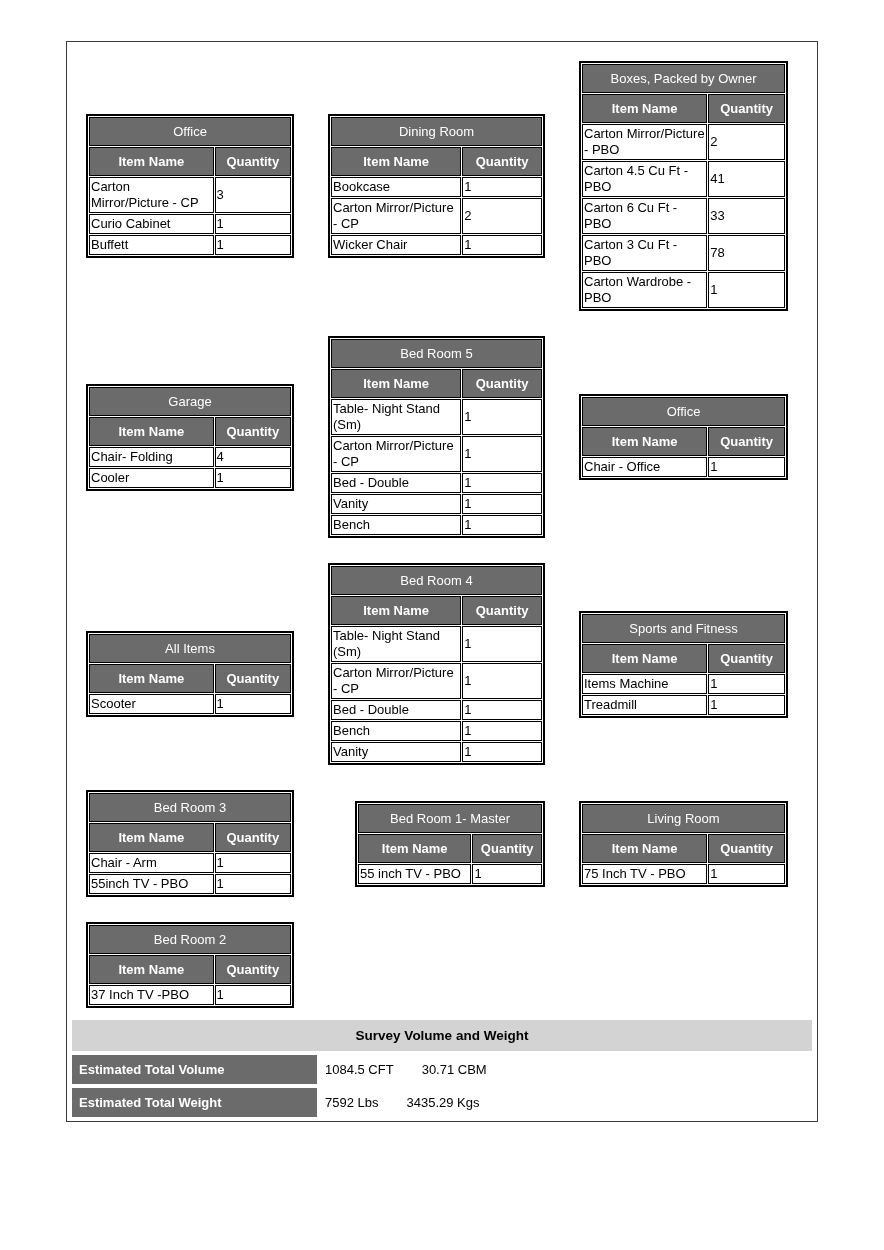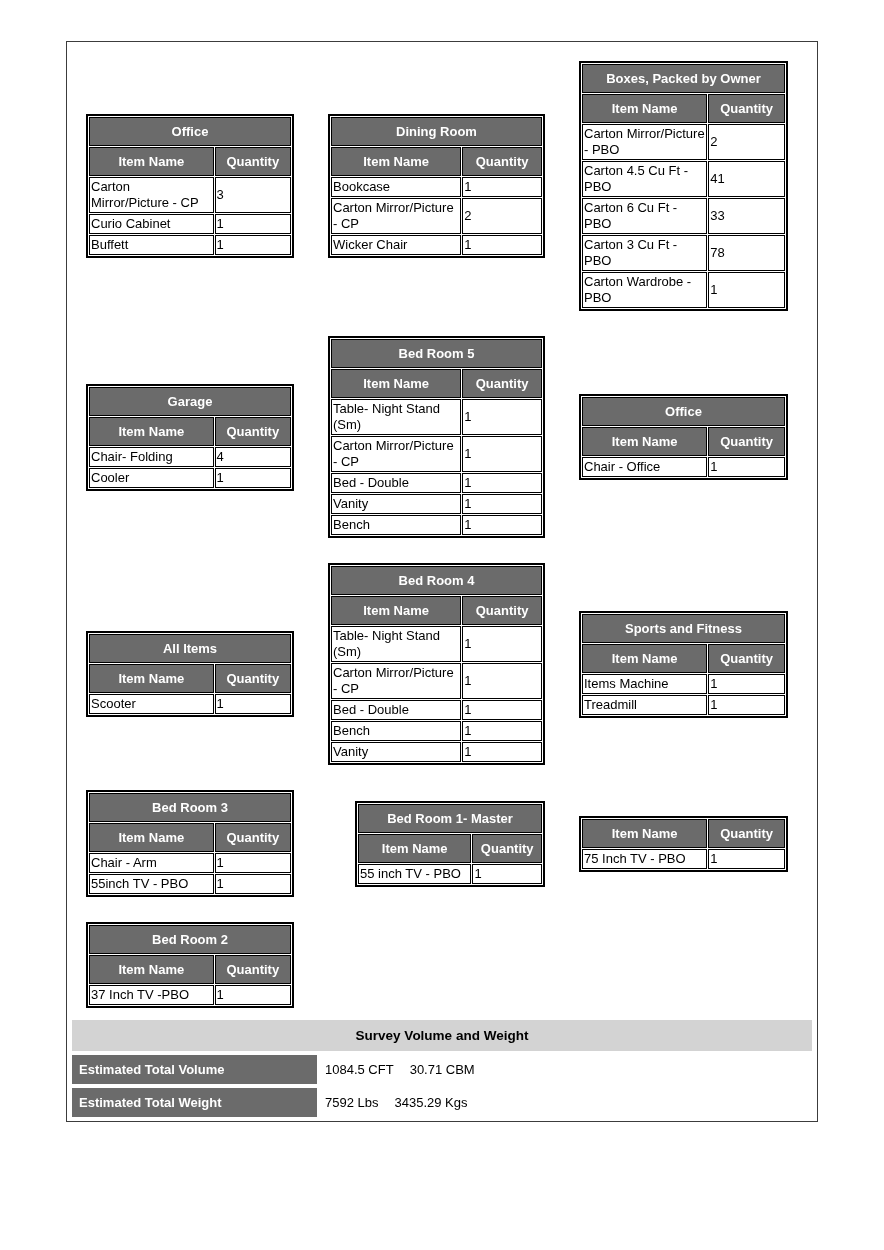--- a/index.html
+++ b/index.html
@@ -28,21 +28,21 @@
     margin-left:19px;
   }
   table.room{
     width:100%;
     border-collapse:separate;border-spacing:1px;
     border:2px solid var(--table-border);
     background:#fff;
   }
   table.room td{border:1px solid var(--table-border);}
   td.t{
-    background:var(--header-bg);color:#fff;font-weight:bold;
+    background:var(--header-bg);color:#fff;font-weight:normal;
     font-size:13px;text-align:center;padding:6px 2px;
   }
   td.h{
     background:var(--header-bg);color:#fff;font-weight:bold;
     font-size:13px;text-align:center;padding:6px 2px;
   }
   td.hi{width:62%;}
   td.hq{width:38%;}
   td.d{
     background:#fff;color:#000;font-size:13px;line-height:16px;
@@ -53,21 +53,21 @@
     background:var(--summary-header-bg);color:#000;font-weight:bold;
     font-size:13.5px;text-align:center;padding:8px 0;
   }
   .summary-row{display:flex;align-items:stretch;margin-top:4px;}
   .summary-label{
     width:245px;flex:0 0 245px;
     background:var(--header-bg);color:#fff;font-weight:bold;
     font-size:13px;padding:7px 4px 7px 7px;line-height:15px;
   }
   .summary-value{
-    flex:1;display:flex;align-items:center;gap:16px;
+    flex:1;display:flex;align-items:center;gap:28px;
     padding-left:8px;font-size:13px;color:#000;background:#fff;
   }
 </style>
 </head>
 <body>
 
 <div class="canvas">
   <div class="page">
 
     <div class="grid" id="tables-grid">
@@ -330,20 +330,23 @@
               <tr>
                 <td class="d">55 inch TV - PBO</td>
                 <td class="d">1</td>
               </tr>
             </tbody>
           </table>
         </div>
         <div style="grid-area: 4 / 3;">
           <table class="room">
             <tbody>
+              <tr>
+                <td class="t" colspan="2">Living Room</td>
+              </tr>
               <tr>
                 <td class="h hi">Item Name</td>
                 <td class="h hq">Quantity</td>
               </tr>
               <tr>
                 <td class="d">75 Inch TV - PBO</td>
                 <td class="d">1</td>
               </tr>
             </tbody>
           </table>

